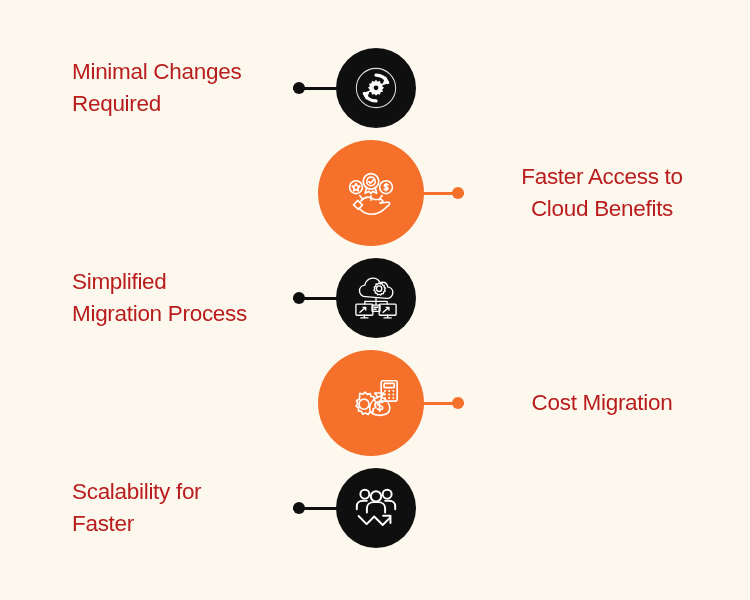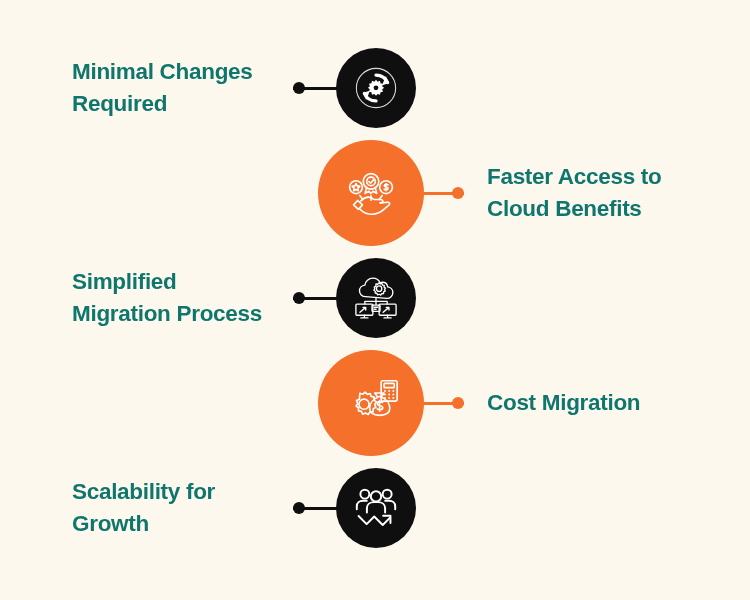--- a/index.html
+++ b/index.html
@@ -86,37 +86,37 @@
     left: 414px;
     width: 50px;
   }
   .connector.right .line { background: #f4702b; }
   .connector.right .knob { right: 0; background: #f4702b; }
 
   
   .label {
     position: absolute;
     font-size: 22.5px;
-    font-weight: bold;
+    font-weight: normal;
     line-height: 32px;
     letter-spacing: -0.3px;
-    color: #0f766e;
+    color: #b91c1c;
     white-space: pre-line;
   }
   .label.left-label {
     left: 72px;
     width: 215px;
     text-align: left;
     transform: translateY(-50%);
     top: 0;
   }
   .label.right-label {
     left: 487px;
     width: 230px;
-    text-align: left;
+    text-align: center;
     transform: translateY(-50%);
     top: 0;
   }
 </style>
 </head>
 <body>
 
 <div id="infographic">
 
   <div class="row" style="top:88px">
@@ -240,21 +240,21 @@
     <div class="connector right">
       <div class="line"></div>
       <div class="knob"></div>
     </div>
 
     <div class="label right-label">Cost Migration</div>
   </div>
 
   <div class="row" style="top:508px">
     <div class="label left-label">Scalability for
-Growth</div>
+Faster</div>
 
     <div class="connector left">
       <div class="line"></div>
       <div class="knob"></div>
     </div>
 
     <div class="node dark">
       <span>
         <svg width="50" height="50" viewBox="0 0 56 56" fill="none" stroke="#ffffff" stroke-width="2.2" stroke-linecap="round" stroke-linejoin="round">
 

